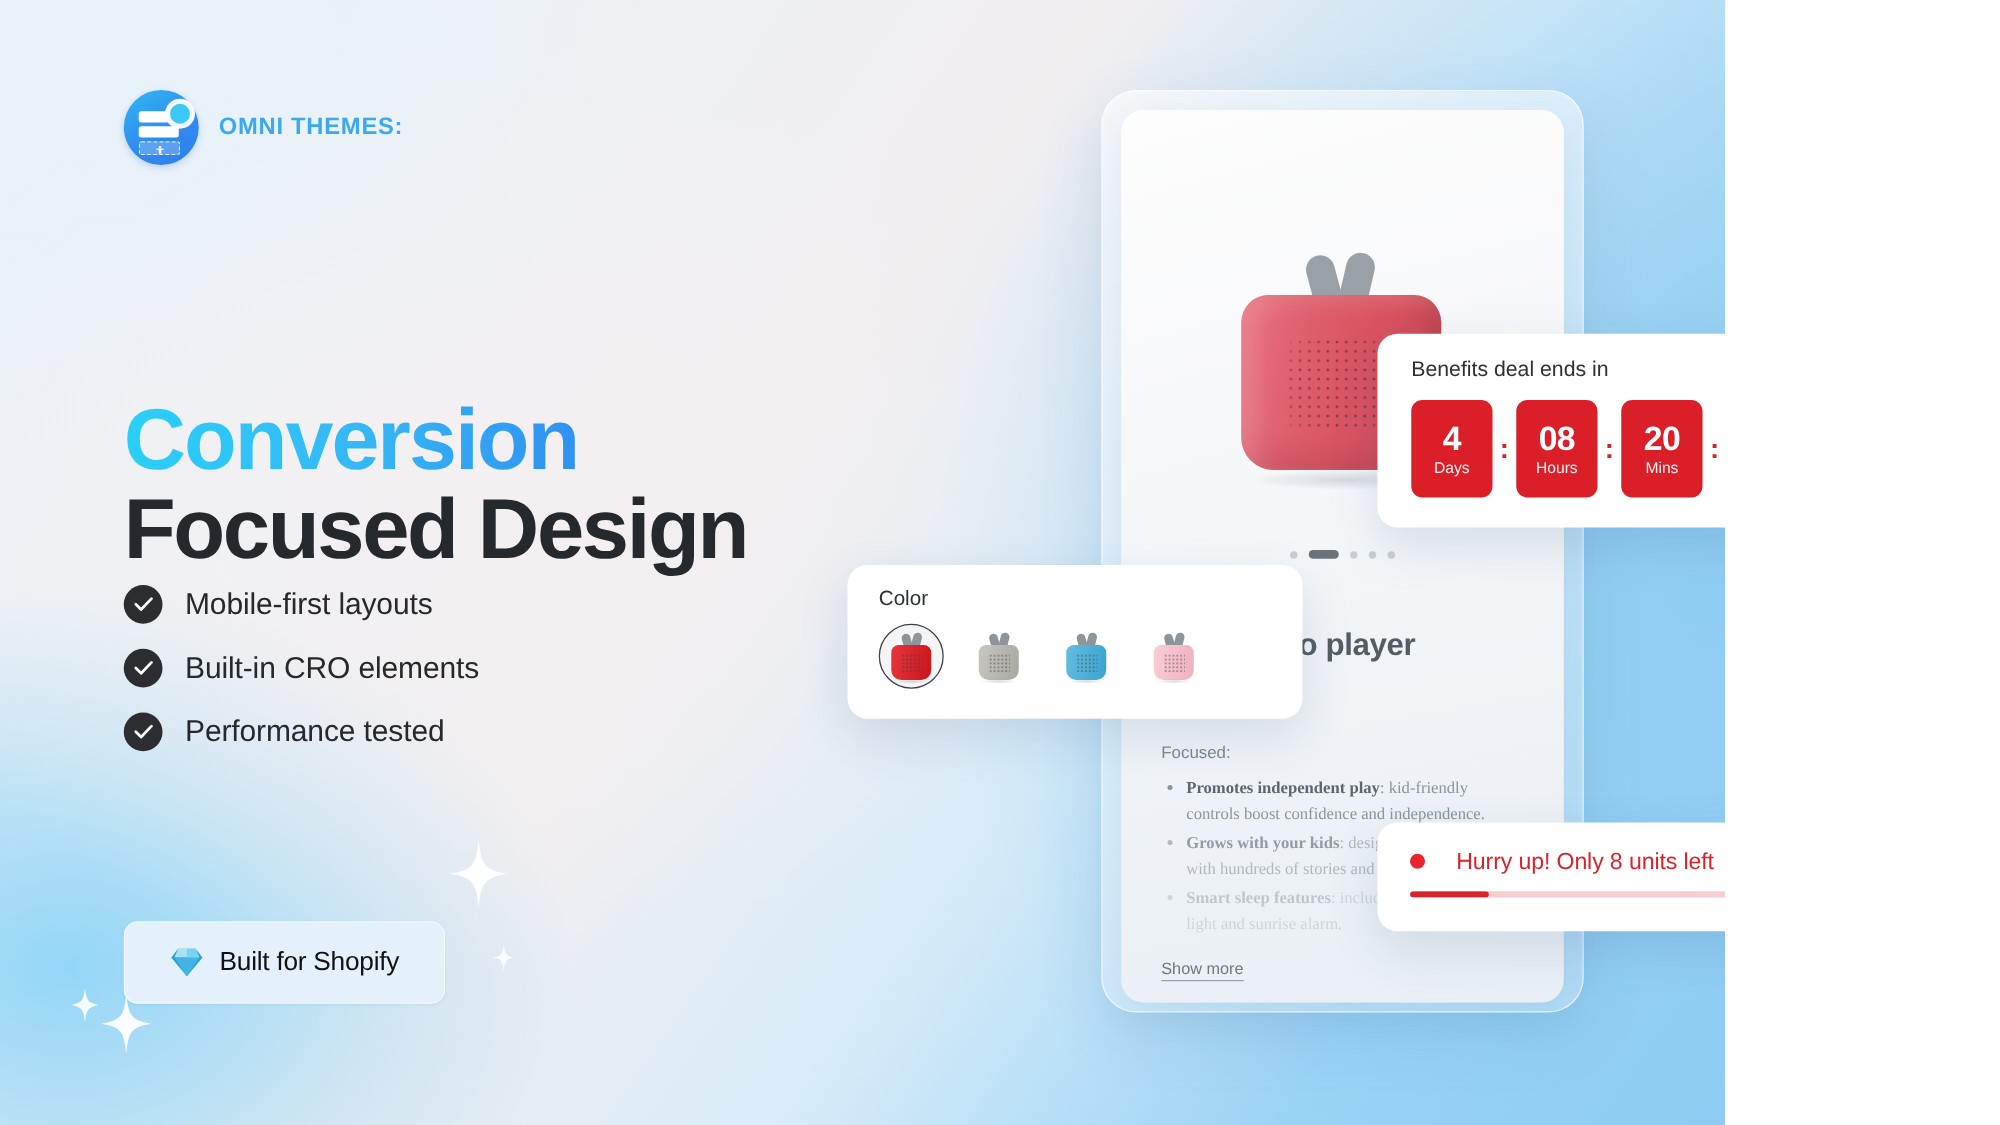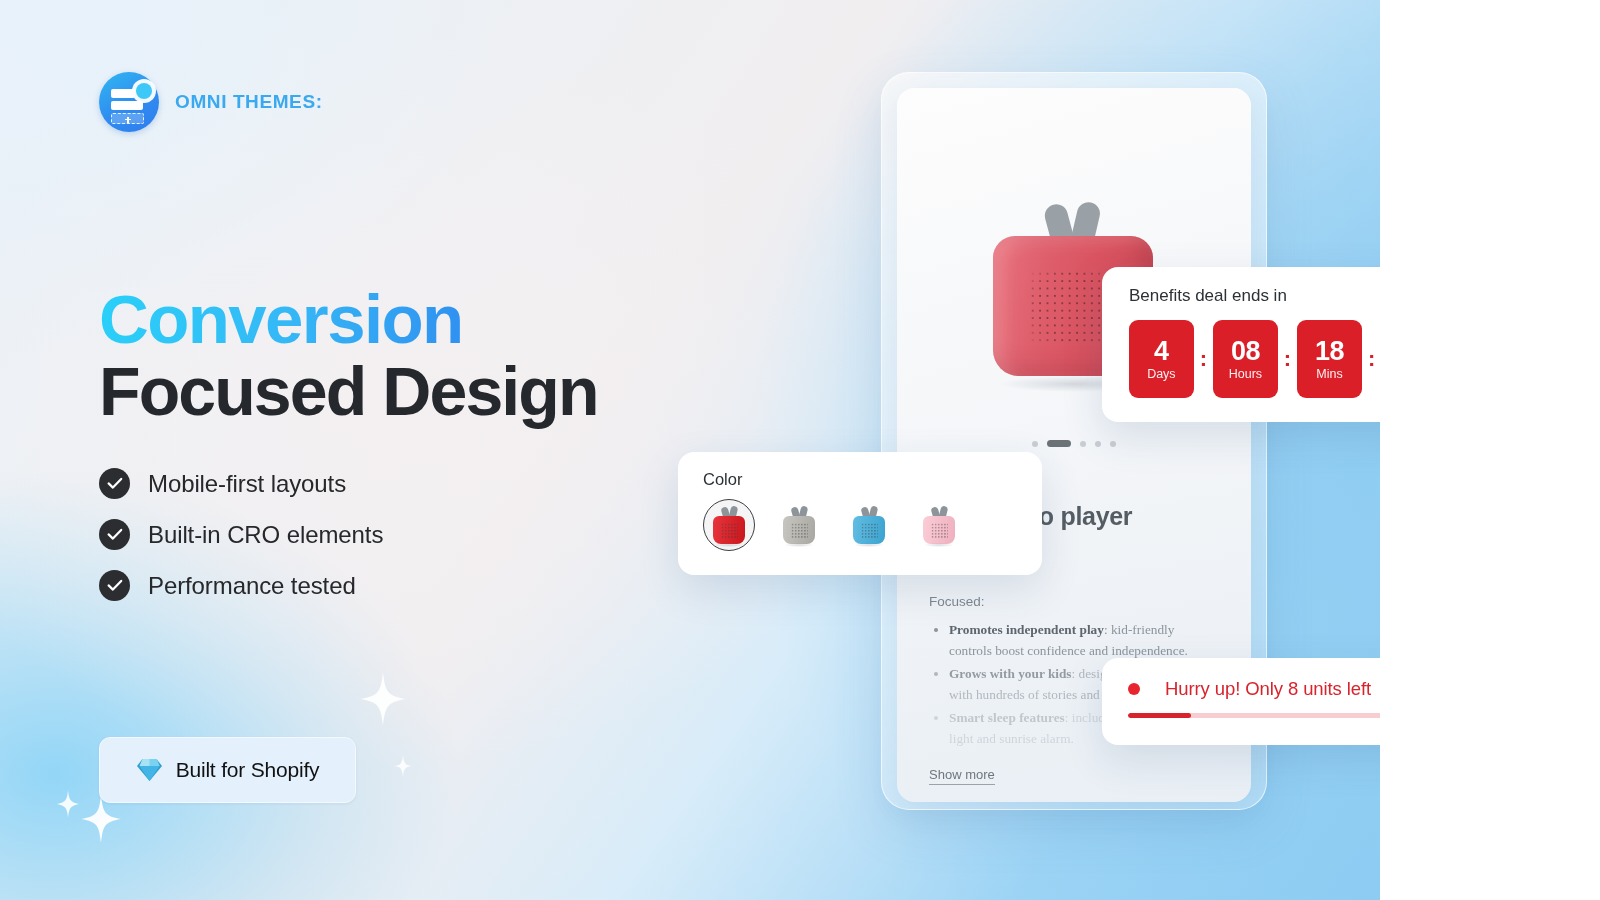--- a/index.html
+++ b/index.html
@@ -66,21 +66,21 @@
   .logo-line2 {
     font-size: 25px; font-weight: 700; letter-spacing: .4px;
     color:#3e92ee; text-transform: uppercase;
   }
 
   
   #headline { position:absolute; left:99px; top:285px; }
   .h-line1 {
     font-size: 69px; font-weight: 800; letter-spacing:-1.6px; line-height:1.02;
     background: linear-gradient(95deg, #2ad0f8 0%, #35b8f6 38%, #2f8bf0 78%, #2f7cee 100%);
-    -webkit-background-clip: text; background-clip: text; color: transparent;
+    -webkit-background-clip: text; background-clip: text; color: transparent; margin-top: 32px;
   }
   .h-line2 {
     font-size: 68px; font-weight: 800; letter-spacing:-1.9px; line-height:1.02;
     color:#25282c; margin-top: 2px;
   }
 
   
   #features { position:absolute; left:99px; top:458px; }
   .feat { display:flex; align-items:center; gap:18px; height:51px; }
   .feat .check {
@@ -355,21 +355,21 @@
         <span class="num">4</span>
         <span class="lab">Days</span>
       </div>
       <span class="cd-colon">:</span>
       <div class="cd-unit">
         <span class="num">08</span>
         <span class="lab">Hours</span>
       </div>
       <span class="cd-colon">:</span>
       <div class="cd-unit">
-        <span class="num">18</span>
+        <span class="num">20</span>
         <span class="lab">Mins</span>
       </div>
       <span class="cd-colon">:</span>
       <div class="cd-unit">
         <span class="num">09</span>
         <span class="lab">Secs</span>
       </div>
     </div>
   </div>
 

